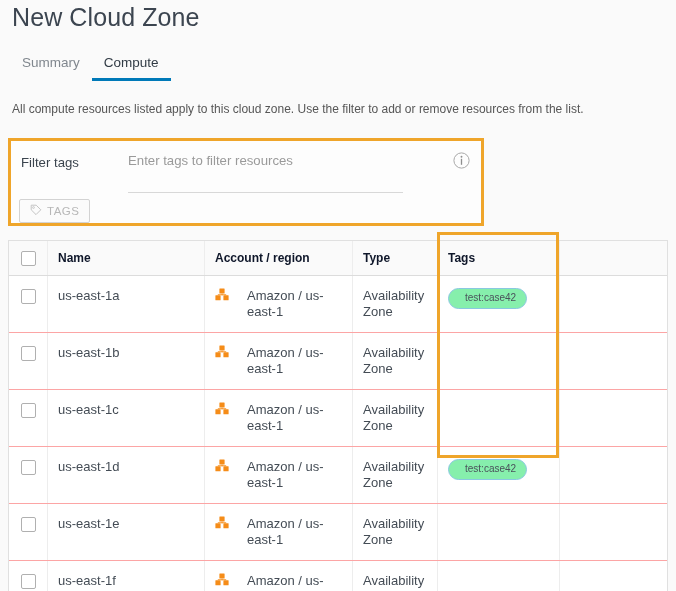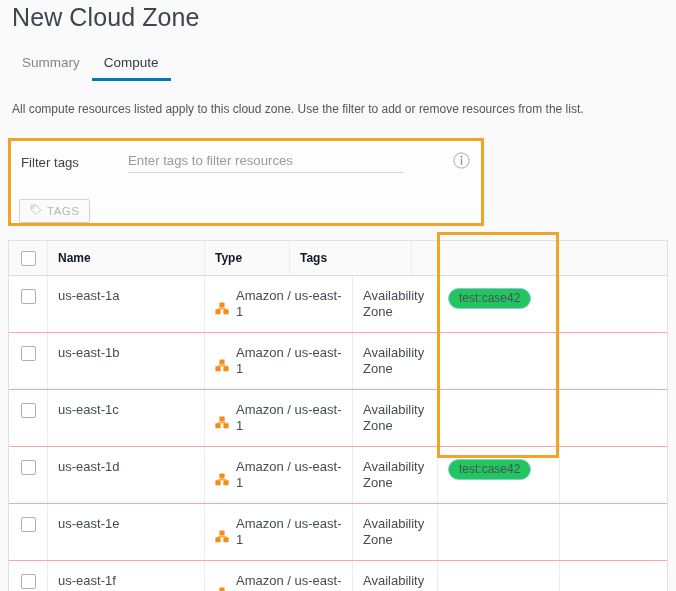--- a/index.html
+++ b/index.html
@@ -74,21 +74,21 @@
     left: 10px; top: 14px;
     font-size: 13.2px;
     color: #3b444e;
     line-height: 16px;
   }
   .filter-input-wrap {
     position: absolute;
     left: 117px; top: 9px;
     width: 275px;
     border-bottom: 1px solid #d8d8d8;
-    padding-bottom: 0;
+    padding-bottom: 20px;
   }
   .filter-input {
     width: 100%;
     border: none;
     outline: none;
     background: transparent;
     font-family: "Liberation Sans", sans-serif;
     font-size: 13.2px;
     color: #3b444e;
     padding: 2px 0;
@@ -164,31 +164,31 @@
     width: 15px; height: 15px;
     border: 1px solid #b0b0b0;
     border-radius: 2px;
     background: #fff;
     cursor: pointer;
     flex: none;
     margin-top: 1px;
   }
   .grid-head .chk { margin-top: 0; }
 
-  .acct-inner { display: flex; align-items: flex-end; gap: 7px; }
+  .acct-inner { display: flex; align-items: flex-start; gap: 18px; }
   .aws-icon { flex: none; margin-top: 0px; }
 
   .tag-chip {
     display: inline-block;
     border: 1px solid #89c8e0;
     border-radius: 11px;
-    padding: 2px 10px 3px 10px;
-    font-size: 12px;
+    padding: 2px 10px 3px 16px;
+    font-size: 10px;
     color: #4a525b;
-    background: #22c55e;
+    background: #86efac;
     line-height: 14px;
     white-space: nowrap;
     cursor: pointer;
   }
 
   
   .tags-highlight {
     position: absolute;
     left: 437px; top: 232px;
     width: 122px; height: 226px;
@@ -236,20 +236,21 @@
     </div>
   </div>
 
   <div class="grid">
 
     <div class="grid-row grid-head">
       <div class="cell c-check">
         <span class="chk"></span>
       </div>
       <div class="cell c-name">Name</div>
+      <div class="cell c-acct">Account / region</div>
       <div class="cell c-type">Type</div>
       <div class="cell c-tags">Tags</div>
       <div class="cell c-rest"></div>
     </div>
 
     <div class="grid-row">
       <div class="cell c-check">
         <span class="chk"></span>
       </div>
       <div class="cell c-name">us-east-1a</div>

